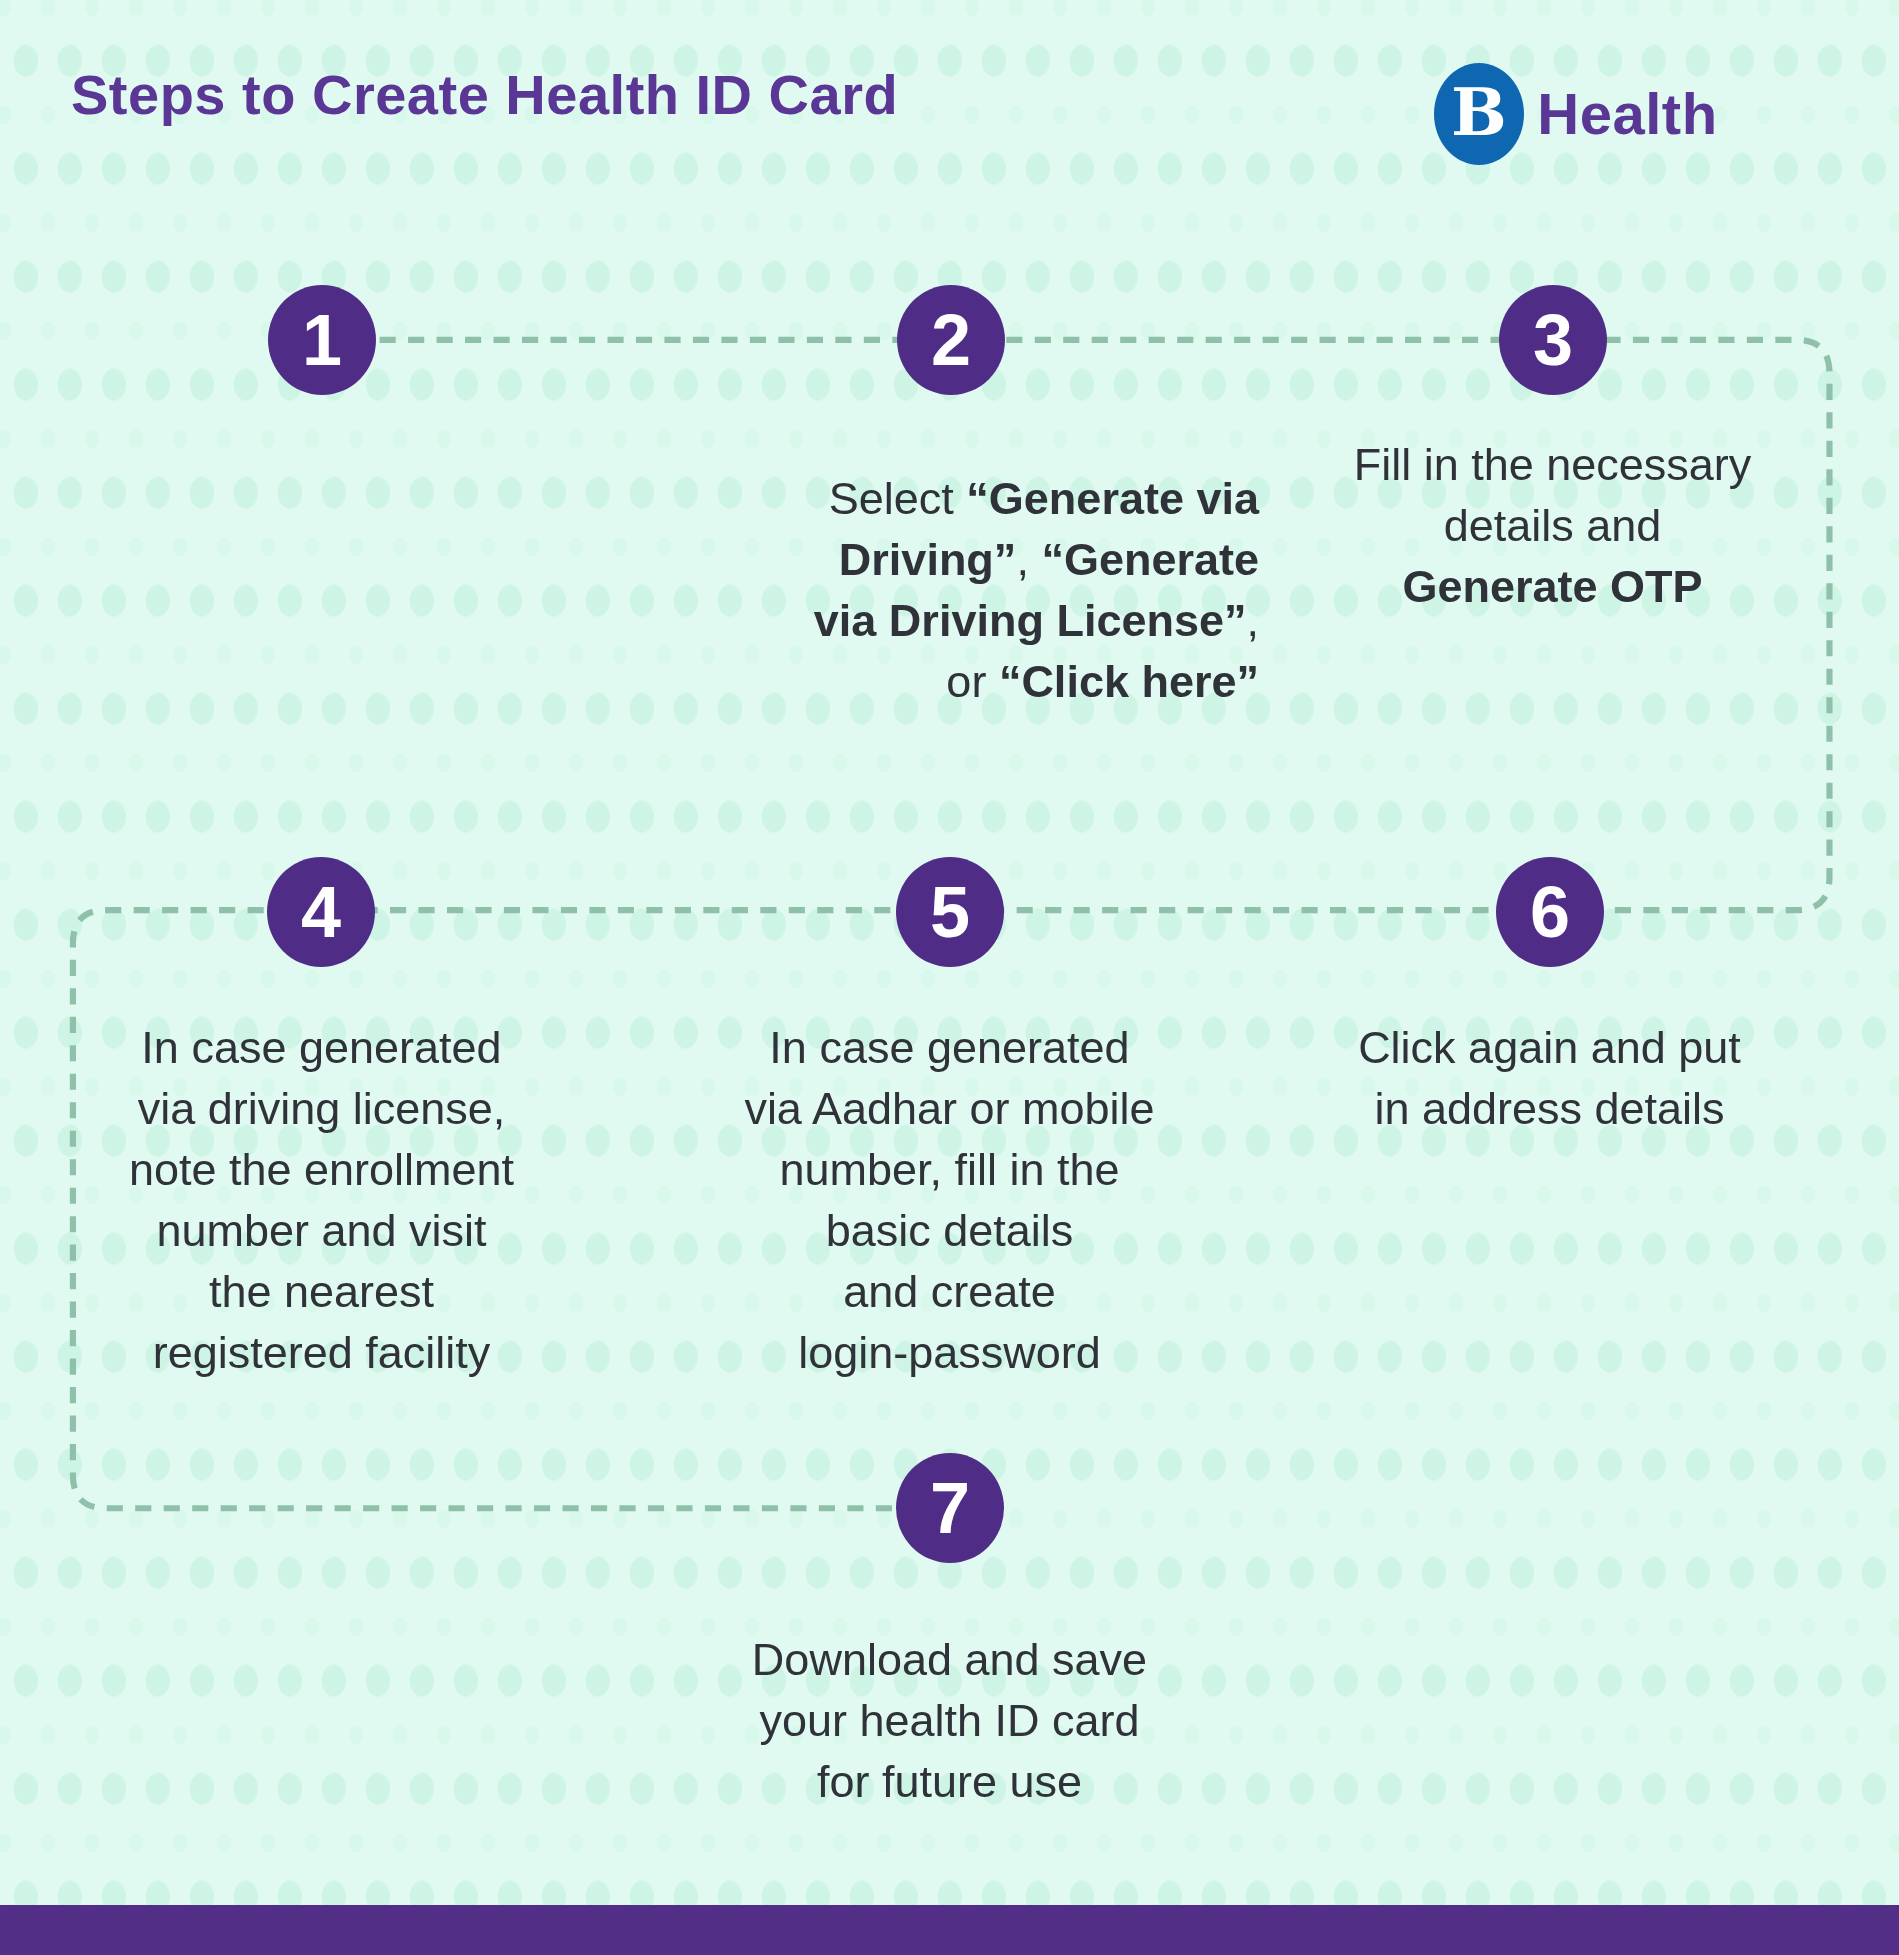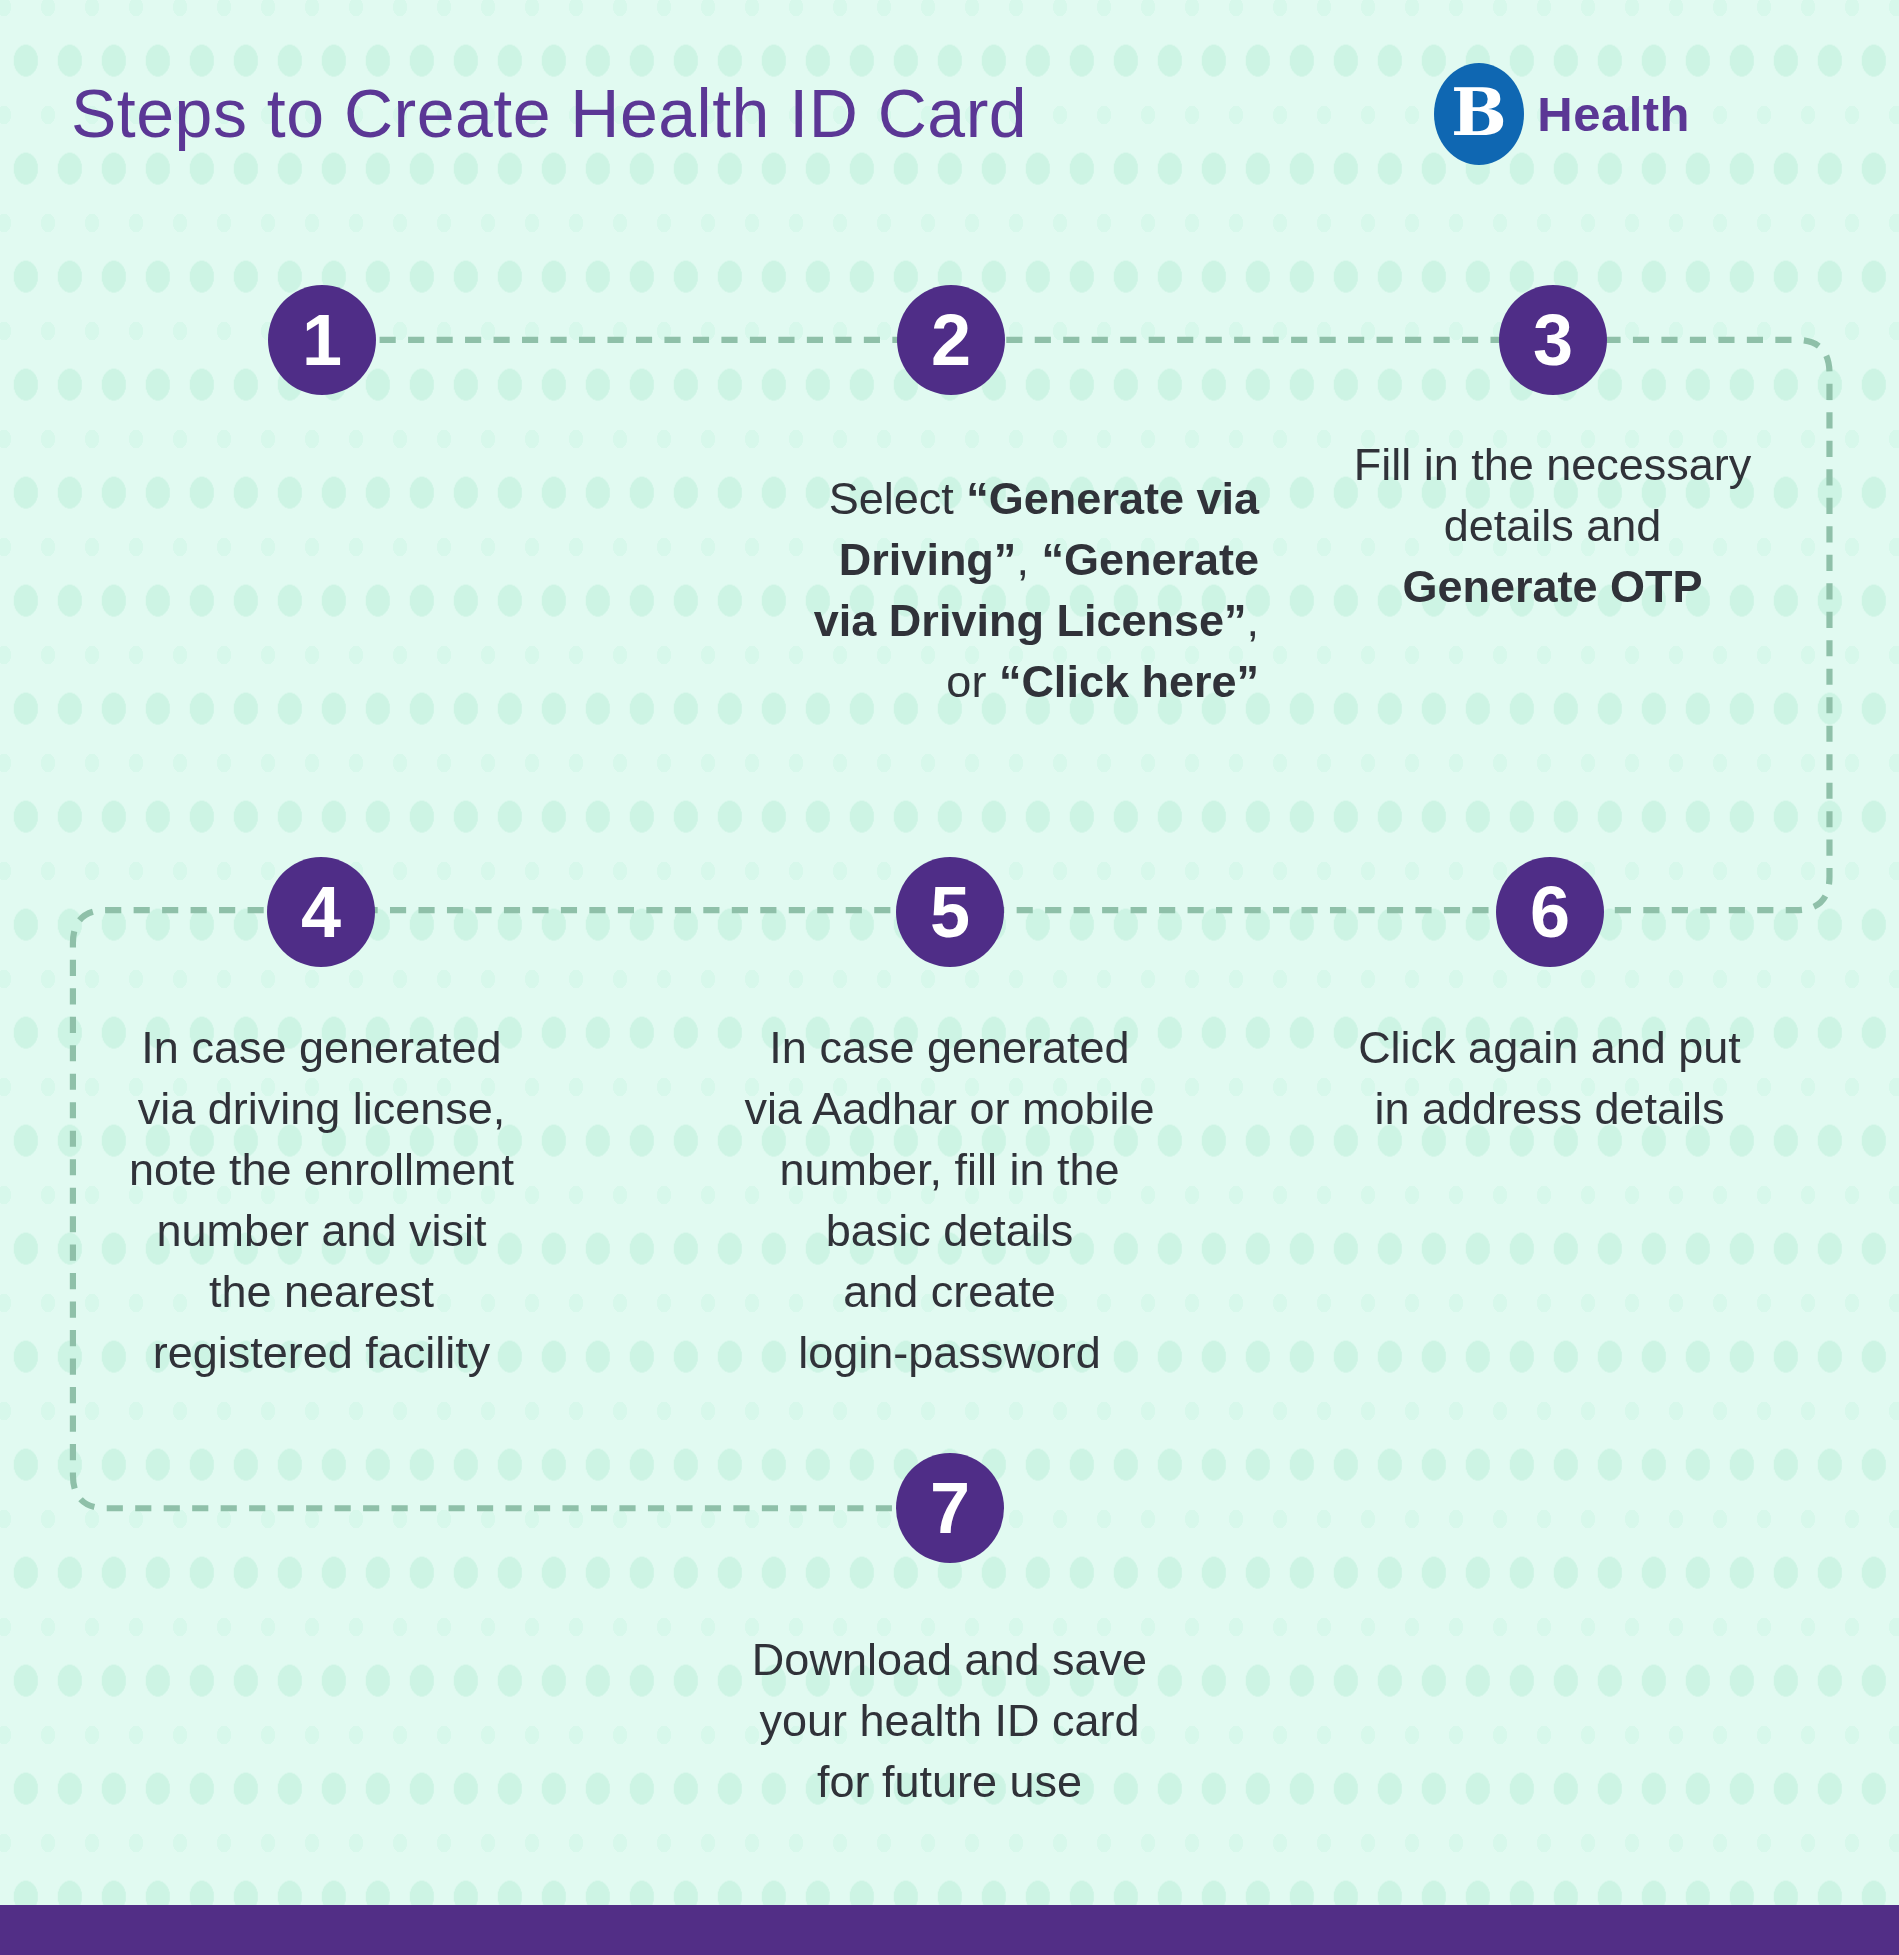--- a/index.html
+++ b/index.html
@@ -11,23 +11,23 @@
     font-family:"Liberation Sans", sans-serif;
     background-color:#e1faf1;
     background-image:
       radial-gradient(12.3px 16px at 50% 50%, #cdf4e4 98%, transparent 100%),
       radial-gradient(7.1px 9.5px at 50% 50%, #d7f8eb 98%, transparent 100%);
     background-size:44px 108px, 44px 108px;
     background-position:3.8px 6.6px, 26px 61px;
   }
   .title{
     position:absolute;
-    left:71px; top:74px;
-    font-size:68px;
-    font-weight:400;
+    left:71px; top:62px;
+    font-size:56px;
+    font-weight:700;
     color:#5b3795;
     letter-spacing:0.5px;
     white-space:nowrap;
   }
   .logo{
     position:absolute;
     left:1434px; top:66px;
     display:flex; align-items:center;
     height:95px;
   }
@@ -38,21 +38,21 @@
     display:flex; align-items:center; justify-content:center;
     color:#ffffff;
     font-family:"DejaVu Serif", serif;
     font-weight:700;
     font-size:66px;
     padding-bottom:2.8px;
     box-sizing:border-box;
   }
   .logo-name{
     margin-left:13.3px;
-    font-size:49px;
+    font-size:58px;
     font-weight:700;
     color:#5b3795;
     letter-spacing:0.5px;
     text-align:center;
   }
   svg.connector{position:absolute;left:0;top:0;z-index:1;}
   .badge{
     position:absolute;
     width:108px; height:110px;
     background:#4f2d87;

